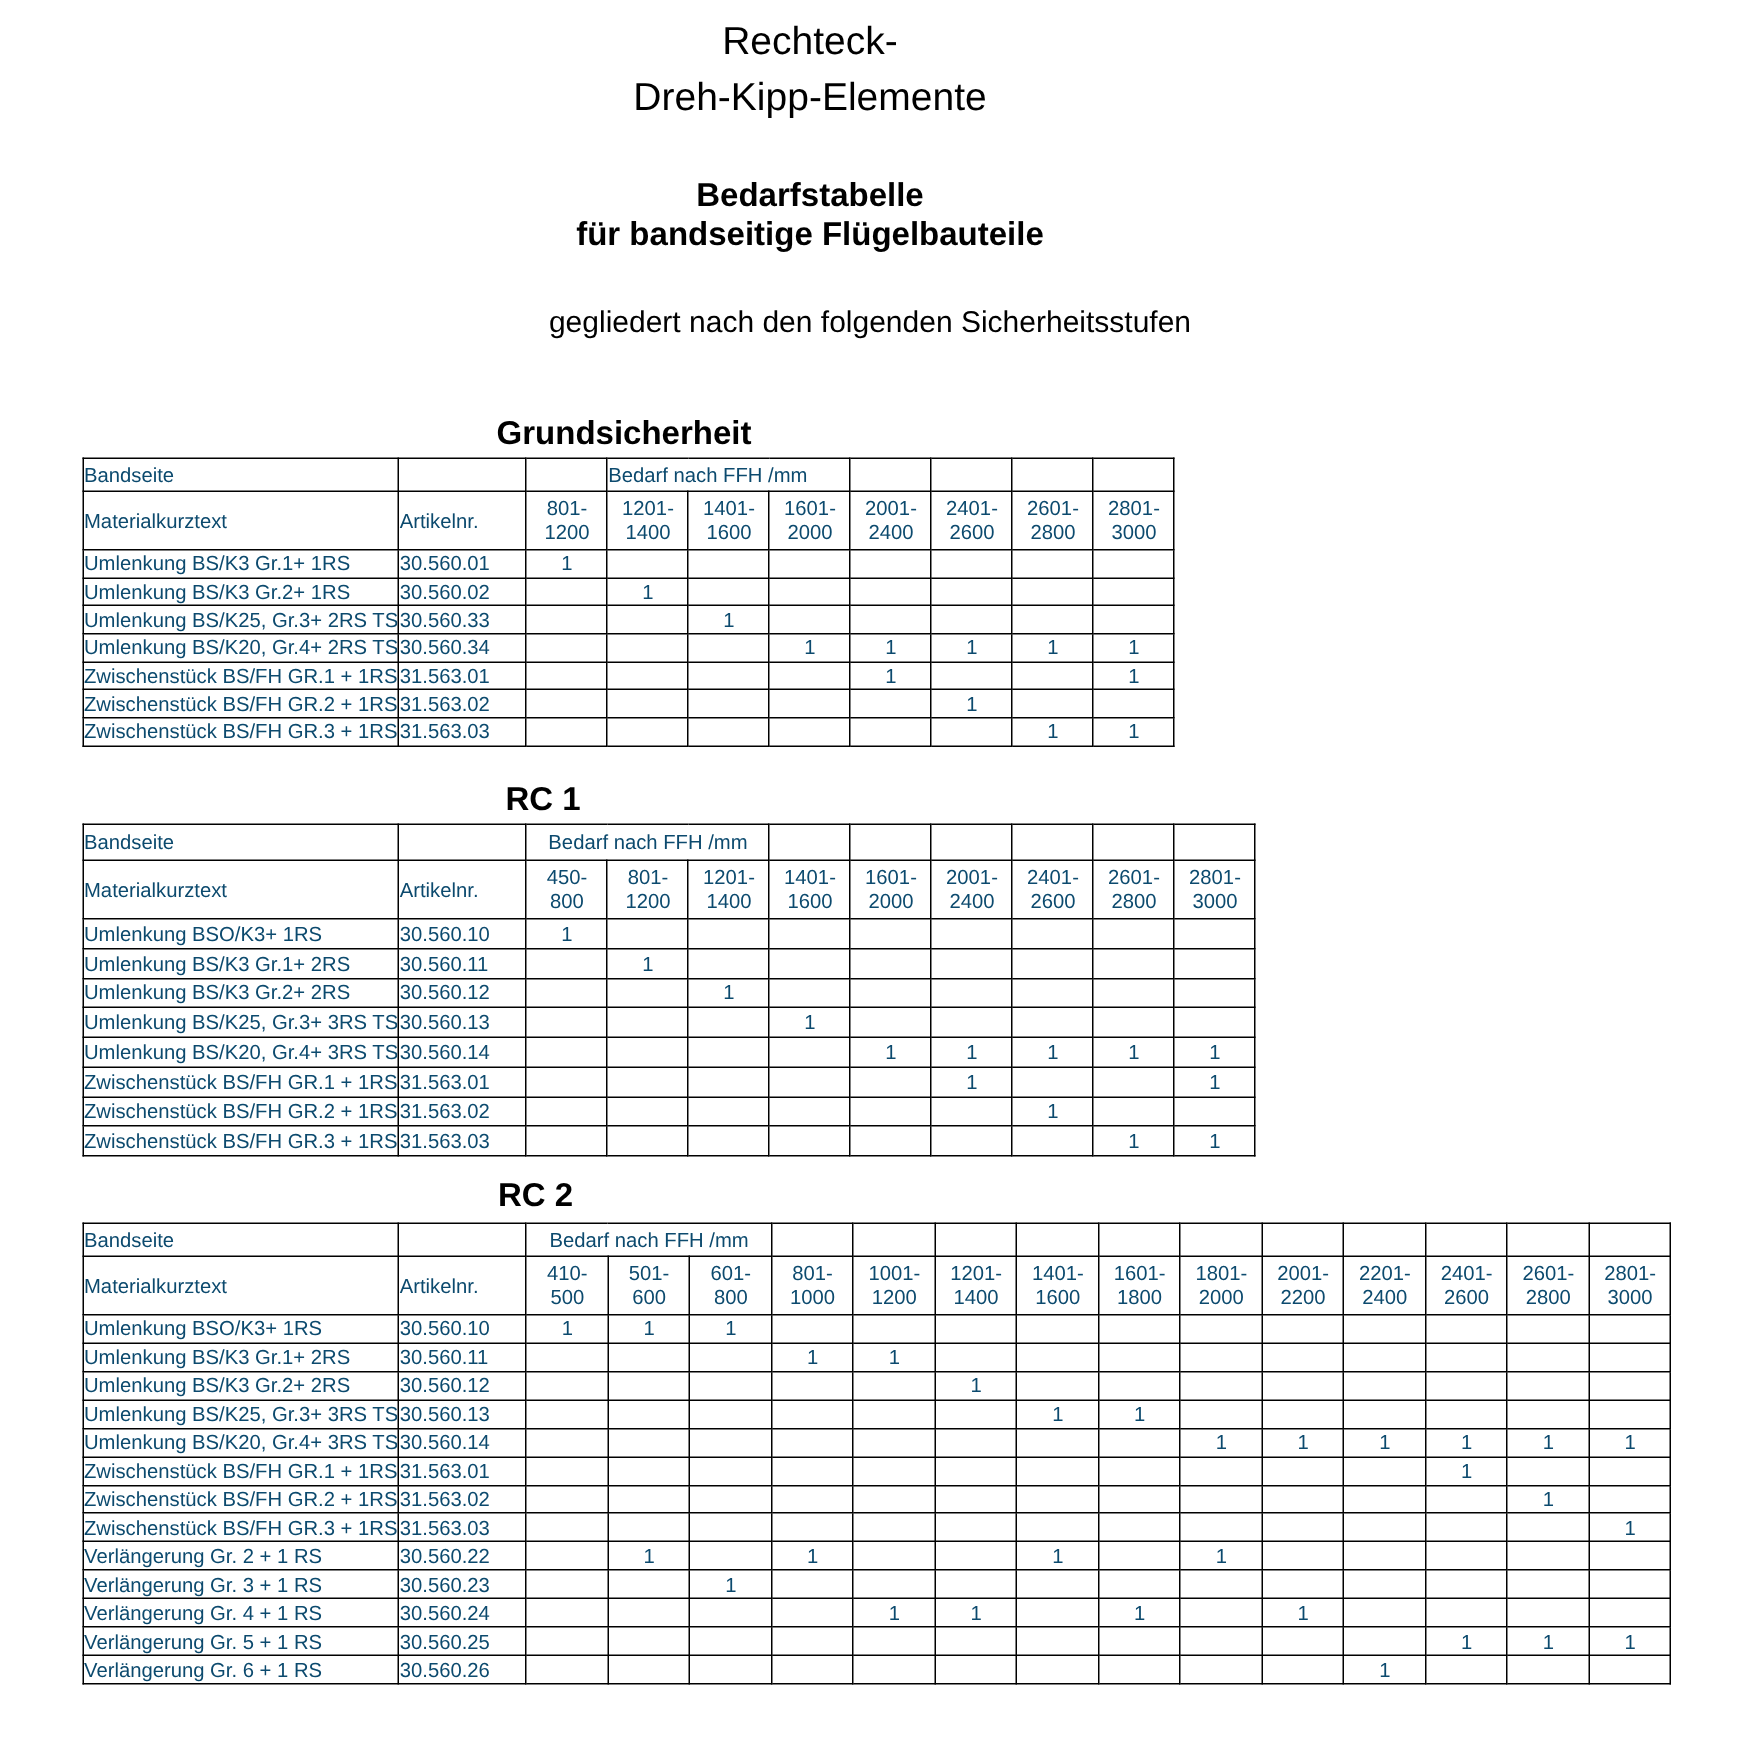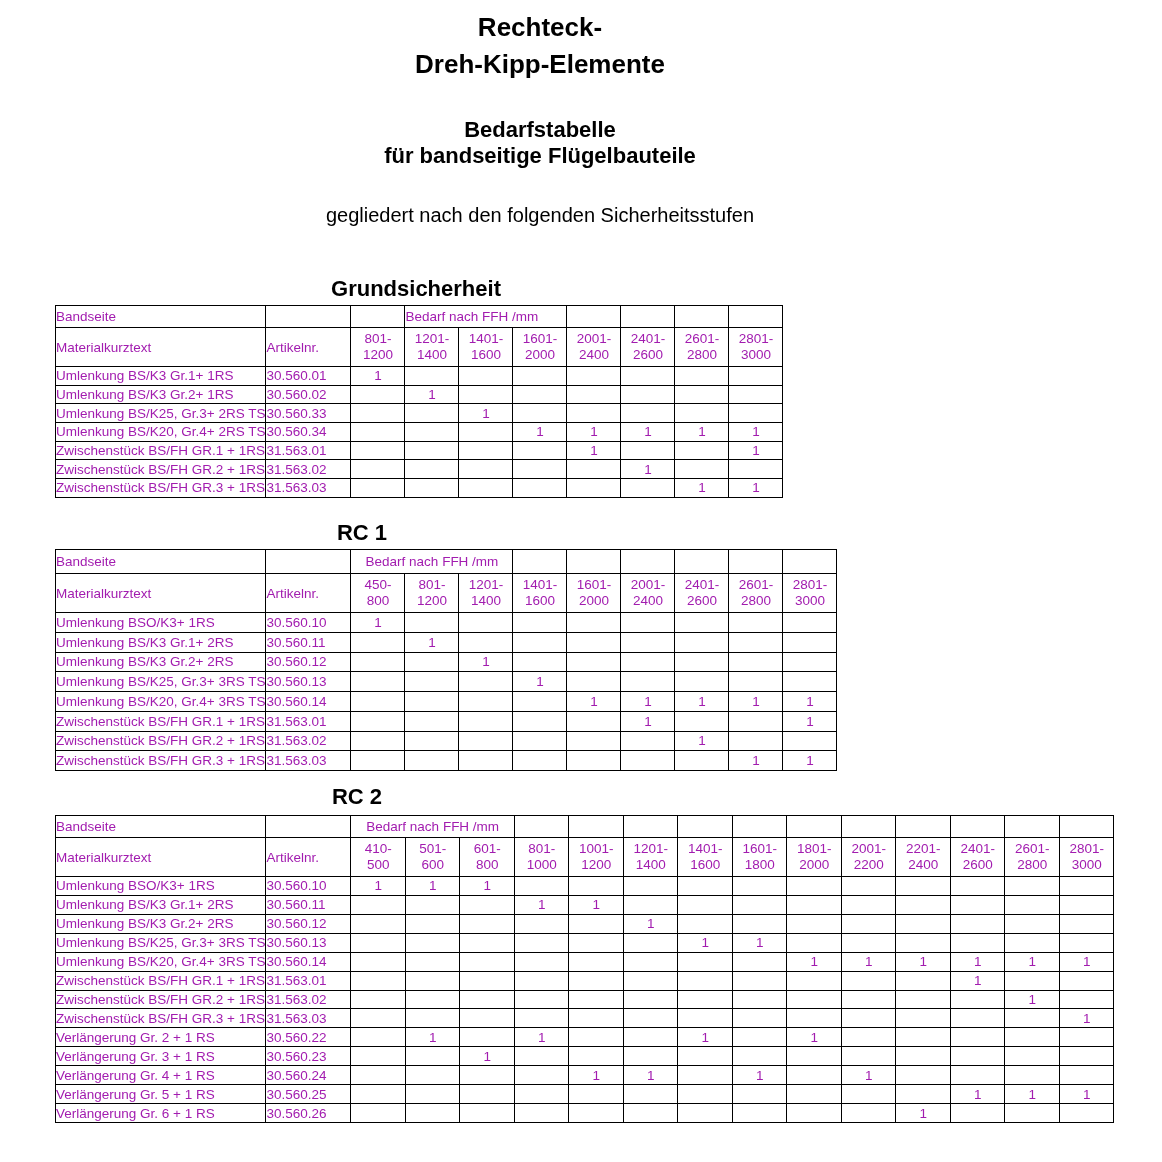--- a/index.html
+++ b/index.html
@@ -9,50 +9,50 @@
     height: 1162px;
     background: #ffffff;
     color: #000000;
     font-family: "Liberation Sans", "DejaVu Sans", sans-serif;
     overflow: hidden;
   }
   .main-title {
     position: absolute;
     top: 9px; left: 0; width: 1080px;
     text-align: center;
-    font-size: 26px; font-weight: bold; line-height: 37px;
+    font-size: 26px; font-weight: normal; line-height: 37px;
   }
   .sub-title {
     position: absolute;
     top: 117px; left: 0; width: 1080px;
     text-align: center;
     font-size: 22px; font-weight: bold; line-height: 26px;
   }
   .intro {
     position: absolute;
     top: 204px; left: 0; width: 1080px;
     text-align: center;
-    font-size: 20px; font-weight: normal;
+    font-size: 20px; font-weight: normal; padding-left: 40px;
   }
   .sec-title {
     position: absolute;
     transform: translateX(-50%);
     font-size: 22px; font-weight: bold;
     white-space: nowrap; line-height: 26px;
   }
   #sec0 { left: 416px; top: 276px; }
   #sec1 { left: 362px; top: 520px; }
   #sec2 { left: 357px; top: 784px; }
 
   table.grid {
     position: absolute;
     border-collapse: collapse;
     table-layout: fixed;
     font-size: 13.5px;
-    color: #a21caf;
+    color: #0c4a6e;
   }
   #tbl0 { left: 55px; top: 305px; }
   #tbl1 { left: 55px; top: 549px; }
   #tbl2 { left: 55px; top: 815px; }
 
   table.grid td {
     border: 1px solid #000;
     padding: 0;
     overflow: hidden;
     white-space: nowrap;

